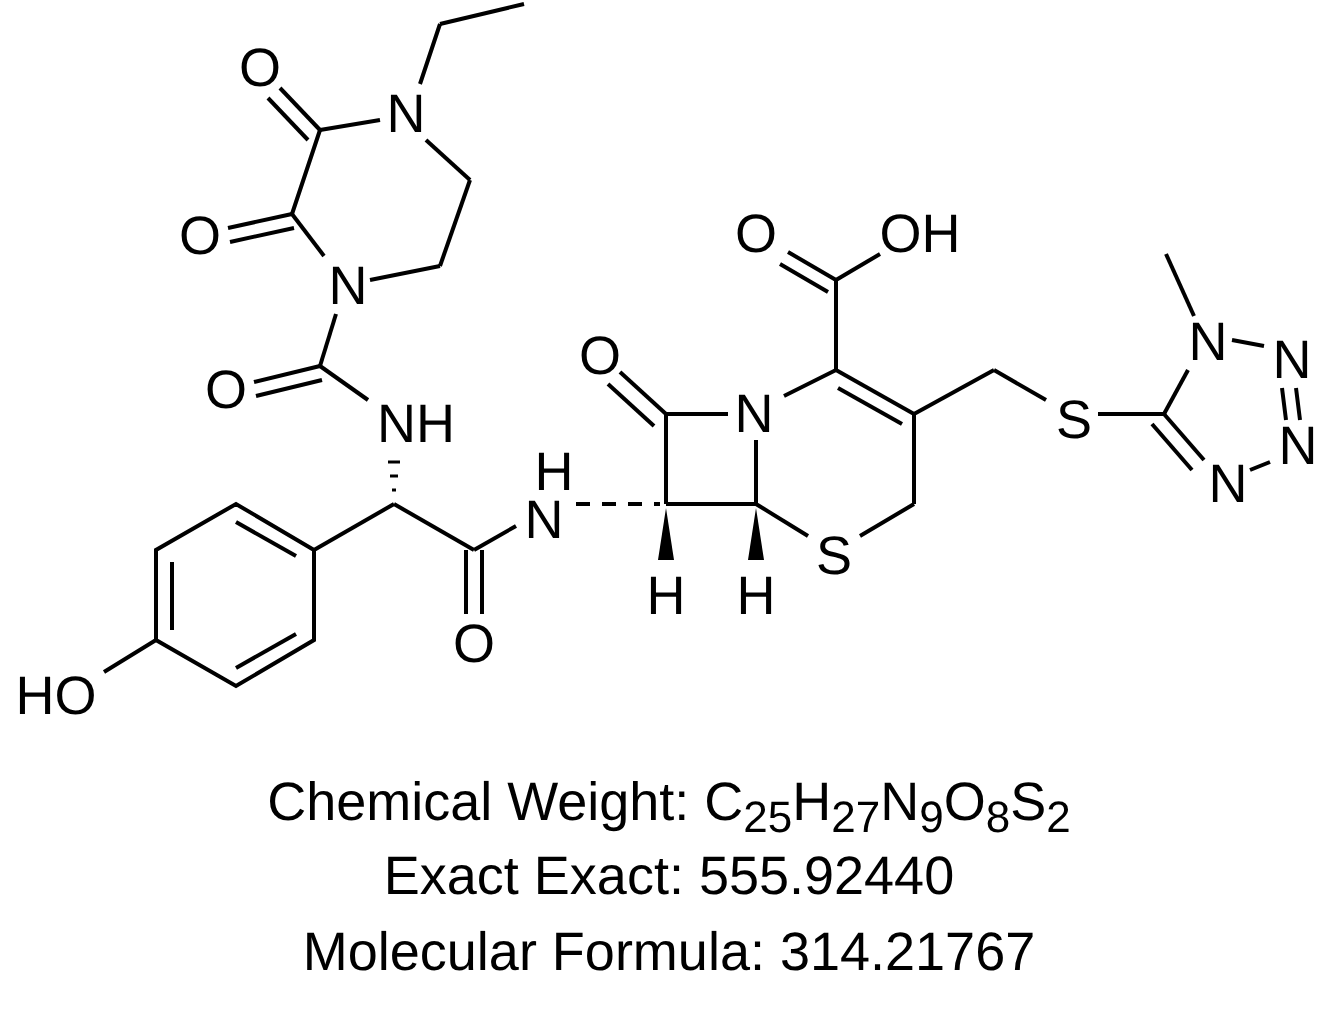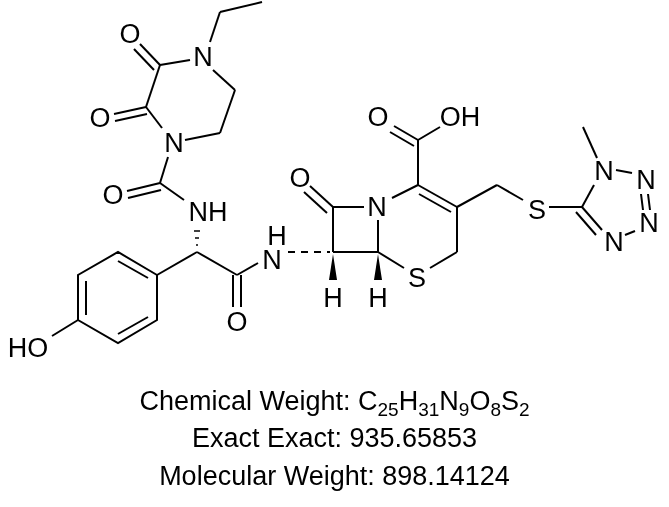--- a/index.html
+++ b/index.html
@@ -1,21 +1,21 @@
 <!DOCTYPE html>
 <html><head>
 <meta charset="utf-8">
 <style>
   html, body { margin: 0; padding: 0; background: #ffffff; }
   body { width: 669px; height: 507px; position: relative; overflow: hidden; }
   #structure { position: absolute; left: 0; top: 0; width: 669px; height: 370px; }
   #structure line, #structure polyline { stroke: #000; stroke-width: 2; fill: none; stroke-linecap: butt; }
   #structure text { font-family: "Liberation Sans", sans-serif; font-size: 27px; fill: #000; dominant-baseline: central; text-anchor: middle; }
   .caption { position: absolute; left: 0; width: 669px; text-align: center; font-family: "Liberation Sans", sans-serif; font-size: 27px; color: #000; }
-  .caption sub { font-size: 19px; vertical-align: -6px; }
+  .caption sub { font-size: 22px; vertical-align: -6px; }
   #formula { top: 386px; }
   #exact-mass { top: 423px; }
   #mol-weight { top: 461px; }
 </style>
 </head>
 <body>
 
 <svg id="structure" viewBox="0 0 669 370" xmlns="http://www.w3.org/2000/svg">
 
   <g>
@@ -124,20 +124,20 @@
   <text x="378" y="117">O</text>
   <text x="460" y="117">OH</text>
   <text x="537" y="210">S</text>
   <text x="604" y="171">N</text>
   <text x="646" y="180">N</text>
   <text x="649" y="223">N</text>
   <text x="614" y="242">N</text>
 </svg>
 
 <div id="formula" class="caption">
-  <span>Chemical Weight: </span><span>C</span><sub>25</sub><span>H</span><sub>31</sub><span>N</span><sub>9</sub><span>O</span><sub>8</sub><span>S</span><sub>2</sub>
+  <span>Chemical Weight: </span><span>C</span><sub>25</sub><span>H</span><sub>27</sub><span>N</span><sub>9</sub><span>O</span><sub>8</sub><span>S</span><sub>2</sub>
 </div>
 <div id="exact-mass" class="caption">
-  <span>Exact Exact: </span><span>935.65853</span>
+  <span>Exact Exact: </span><span>555.92440</span>
 </div>
 <div id="mol-weight" class="caption">
-  <span>Molecular Weight: </span><span>898.14124</span>
+  <span>Molecular Formula: </span><span>314.21767</span>
 </div>
 
 </body></html>

